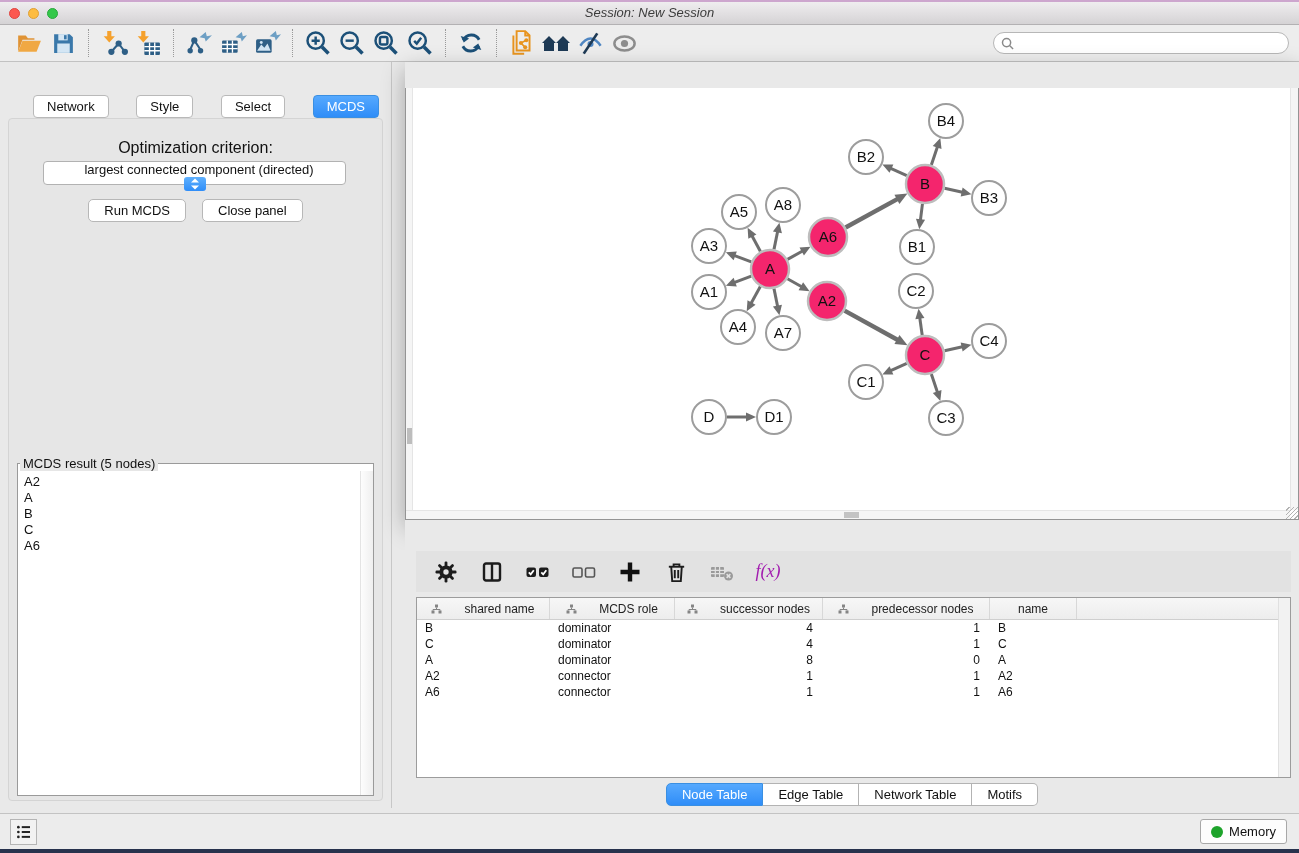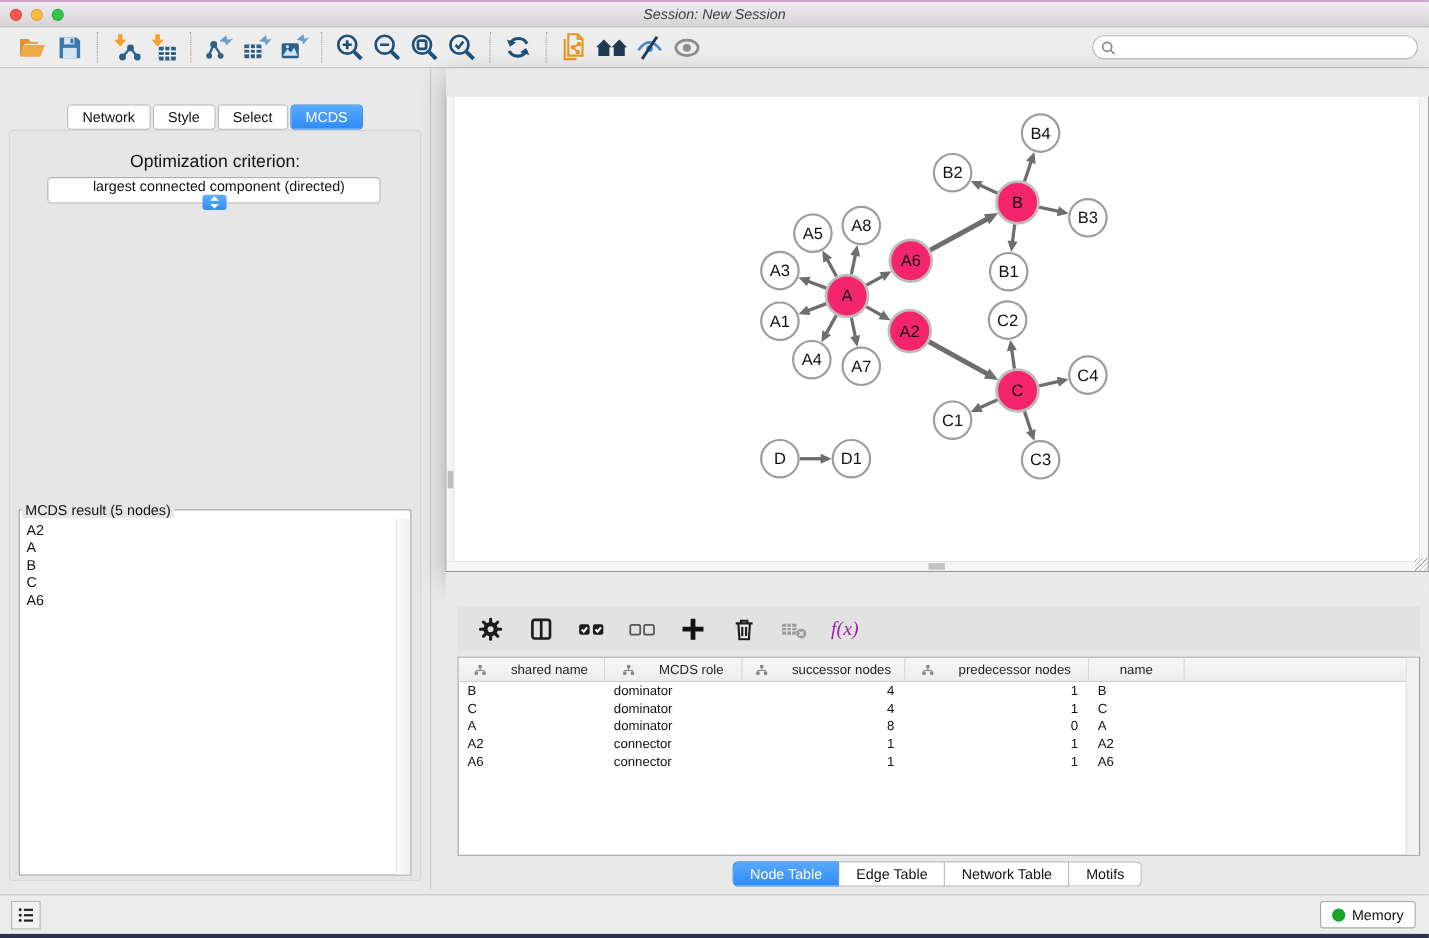--- a/index.html
+++ b/index.html
@@ -26,21 +26,21 @@
     border:1px solid #b7b7b7; border-radius:11px; display:flex; align-items:center; padding:0 7px; gap:5px; }
   .search-box input { border:none; outline:none; flex:1; font-size:12px; background:transparent; }
 
   
   .control-panel { position:absolute; top:62px; left:0; width:392px; height:746px;
     background:#e9e9e9; border-right:1px solid #c7c7c7; }
   .panel-header { position:relative; height:30px; }
   .panel-title { position:absolute; left:10px; top:8px; font-size:13px; color:#222; }
   .panel-btns { position:absolute; right:8px; top:8px; display:flex; gap:9px; align-items:center; }
   .float-icon { width:10px; height:10px; border:1.6px solid #333; background:transparent; }
-  .ctabs { position:absolute; top:33px; left:0; right:0; display:flex; justify-content:center; gap:2px; }
+  .ctabs { position:absolute; top:33px; left:0; right:12px; display:flex; justify-content:space-between; gap:2px;padding-left:33px; }
   .ctab { background:#fff; border:1px solid #b9b9b9; border-radius:4px; padding:3px 13px;
     font-size:13px; color:#111; cursor:default; }
   .ctab.active { background:linear-gradient(#56a9fe,#2f8df8); border-color:#3a8fe2; color:#fff; }
   .tab-content { position:absolute; top:56px; left:8px; right:8px; bottom:7px;
     background:#e6e6e6; border:1px solid #d4d4d4; border-radius:4px; }
   .opt-label { text-align:center; margin-top:20px; font-size:16px; color:#111; }
   .combo { position:absolute; left:34px; right:36px; top:42px; height:24px; background:#fff;
     border:1px solid #b2b2b2; border-radius:4px; display:flex; align-items:center;flex-direction:column; }
   .combo-text { flex:1; font-size:13px; padding-left:9px; color:#111; white-space:nowrap; }
   .combo-step { width:22px; height:22px; border-radius:3px; margin-right:0;
@@ -282,20 +282,24 @@
   <div class="tab-content">
     <div class="opt-label">Optimization criterion:</div>
     <div class="combo">
       <div class="combo-text">largest connected component (directed)</div>
       <div class="combo-step">
         <svg width="12" height="14" viewBox="0 0 12 14">
             <path d="M2 5.5L6 1.5l4 4z" fill="#fff"></path>
             <path d="M2 8.5l4 4 4-4z" fill="#fff"></path>
           </svg>
       </div>
+    </div>
+    <div class="btn-row">
+      <div class="btn">Run MCDS</div>
+      <div class="btn">Close panel</div>
     </div>
     <fieldset class="result">
       <legend>MCDS result (5 nodes)</legend>
       <div class="result-list" id="result-list">
           <div class="result-item">A2</div>
           <div class="result-item">A</div>
           <div class="result-item">B</div>
           <div class="result-item">C</div>
           <div class="result-item">A6</div>
         </div>

